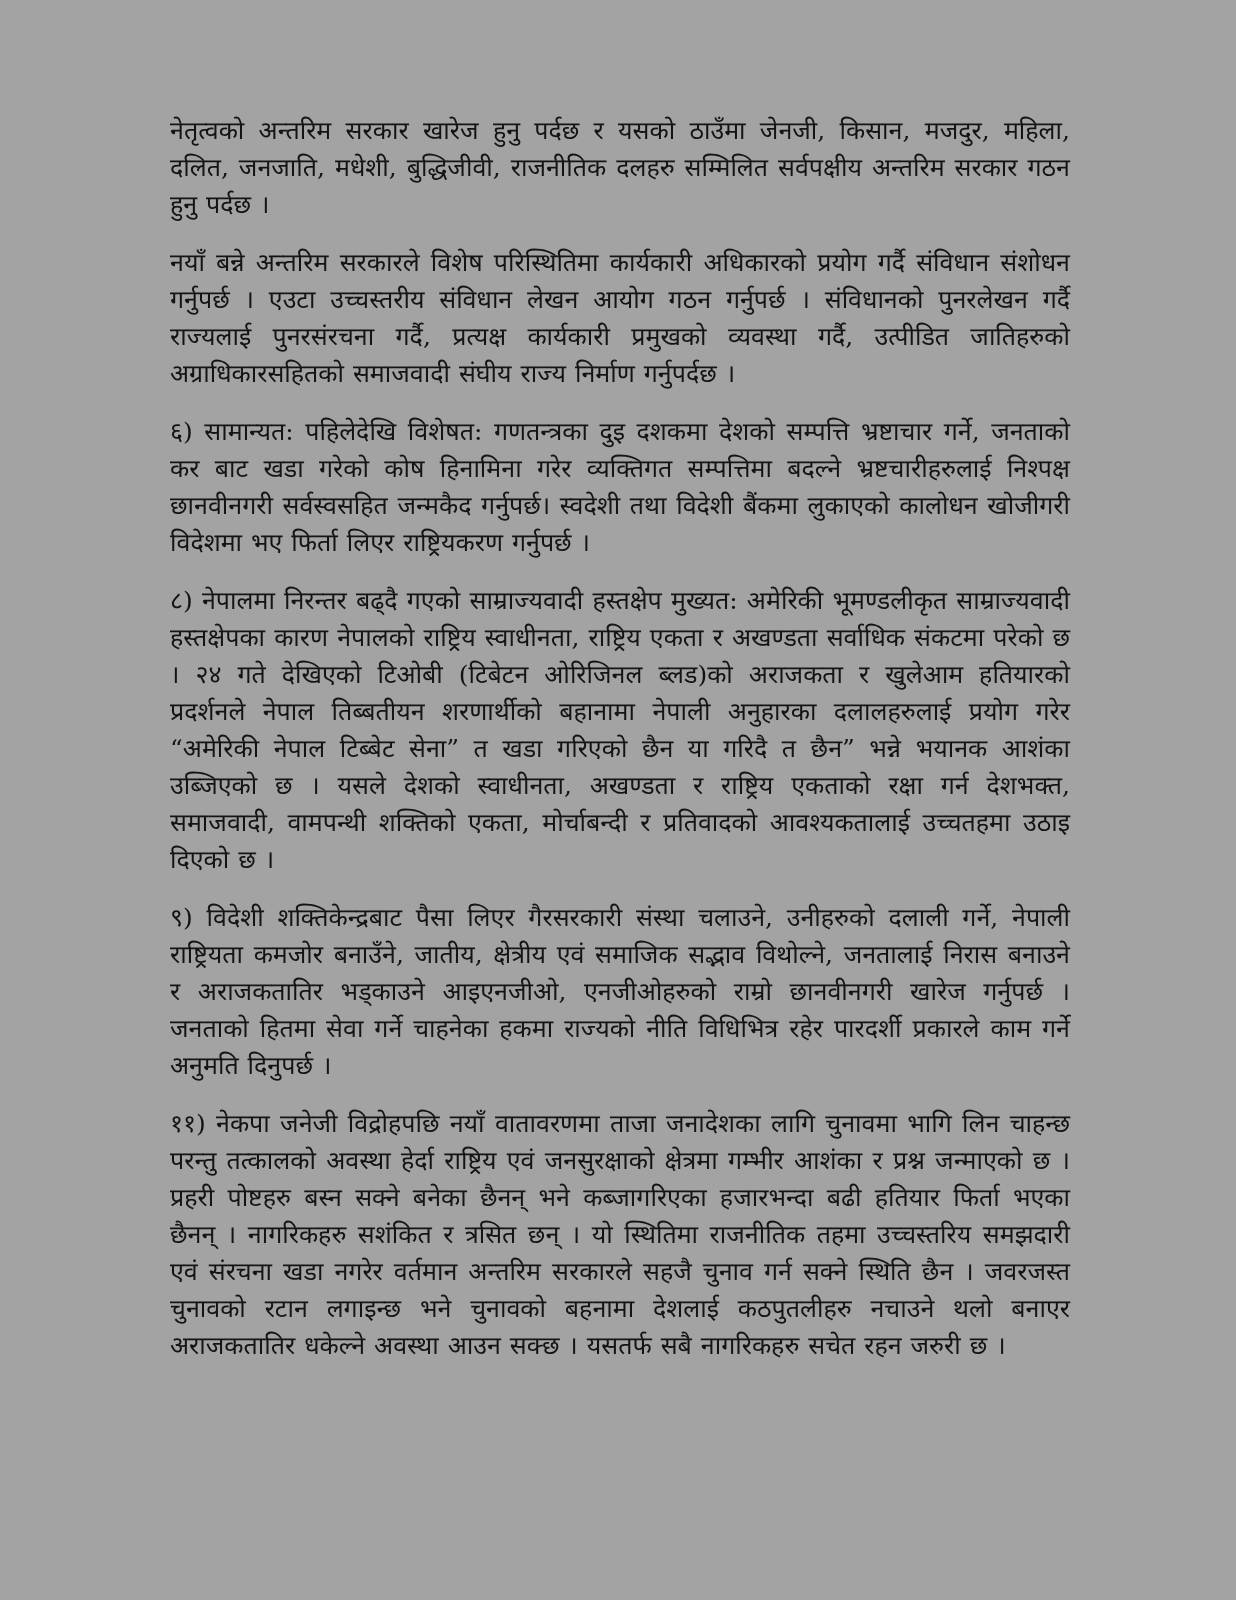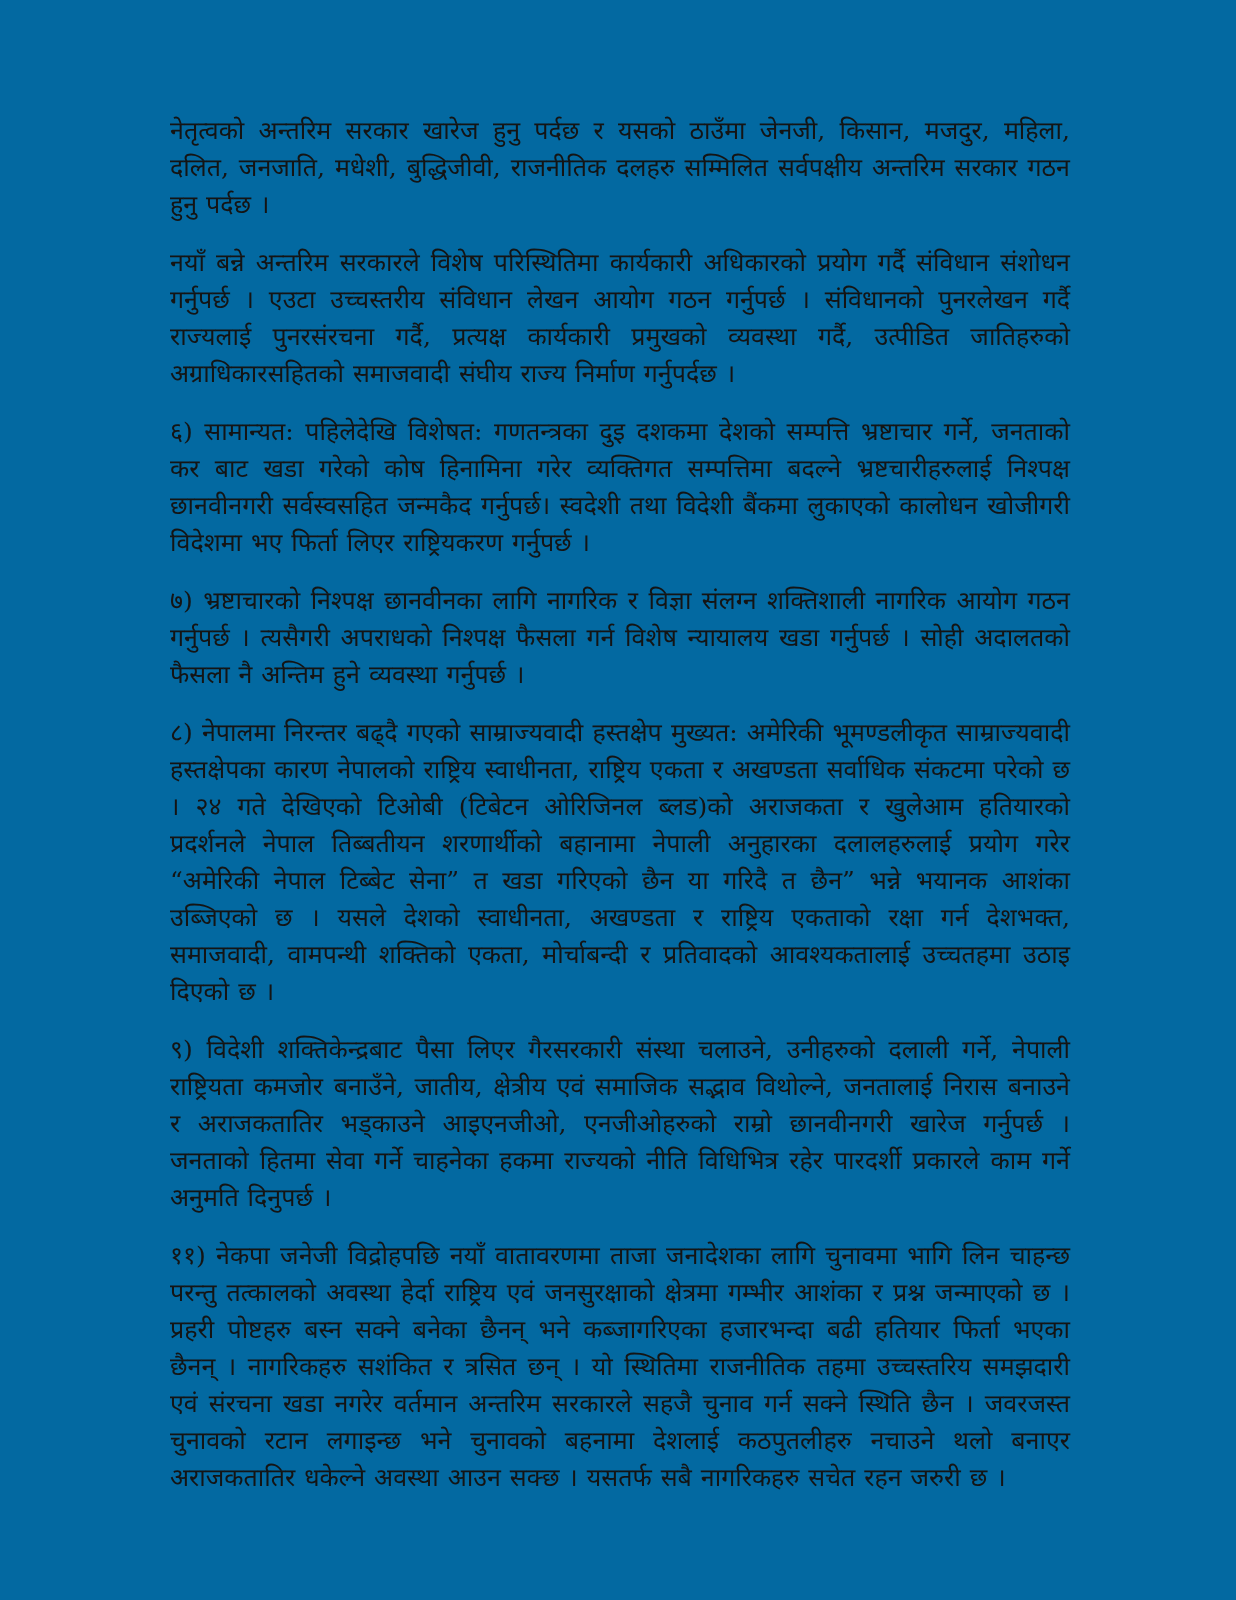--- a/index.html
+++ b/index.html
@@ -10,21 +10,21 @@
     width: 1236px;
     height: 1600px;
     background: #ffffff;
     overflow: hidden;
   }
   .page {
     box-sizing: border-box;
     width: 1236px;
     height: 1600px;
     padding: 112px 166px 40px 170px;
-    background: #0369a1;
+    background: #a3a3a3;
     font-family: "DejaVu Serif", "Liberation Serif", serif;
     color: #141414;
   }
   .para {
     margin: 0 0 21px 0;
     font-size: 25px;
     line-height: 37px;
     text-align: justify;
     text-justify: inter-word;
     word-spacing: 1px;
@@ -34,17 +34,16 @@
     margin-bottom: 0;
   }
 </style>
 </head>
 <body>
 
 <div class="page">
   <p class="para">नेतृत्वको अन्तरिम सरकार खारेज हुनु पर्दछ र यसको ठाउँमा जेनजी, किसान, मजदुर, महिला, दलित, जनजाति, मधेशी, बुद्धिजीवी, राजनीतिक दलहरु सम्मिलित सर्वपक्षीय अन्तरिम सरकार गठन हुनु पर्दछ ।</p>
   <p class="para">नयाँ बन्ने अन्तरिम सरकारले विशेष परिस्थितिमा कार्यकारी अधिकारको प्रयोग गर्दै संविधान संशोधन गर्नुपर्छ । एउटा उच्चस्तरीय संविधान लेखन आयोग गठन गर्नुपर्छ । संविधानको पुनरलेखन गर्दै राज्यलाई पुनरसंरचना गर्दै, प्रत्यक्ष कार्यकारी प्रमुखको व्यवस्था गर्दै, उत्पीडित जातिहरुको अग्राधिकारसहितको समाजवादी संघीय राज्य निर्माण गर्नुपर्दछ ।</p>
   <p class="para">६) सामान्यत: पहिलेदेखि विशेषत: गणतन्त्रका दुइ दशकमा देशको सम्पत्ति भ्रष्टाचार गर्ने, जनताको कर बाट खडा गरेको कोष हिनामिना गरेर व्यक्तिगत सम्पत्तिमा बदल्ने भ्रष्टचारीहरुलाई निश्पक्ष छानवीनगरी सर्वस्वसहित जन्मकैद गर्नुपर्छ। स्वदेशी तथा विदेशी बैंकमा लुकाएको कालोधन  खोजीगरी विदेशमा भए फिर्ता लिएर राष्ट्रियकरण गर्नुपर्छ ।</p>
-  <p class="para">७) भ्रष्टाचारको निश्पक्ष छानवीनका लागि नागरिक र विज्ञा संलग्न शक्तिशाली नागरिक आयोग गठन गर्नुपर्छ । त्यसैगरी अपराधको निश्पक्ष फैसला गर्न विशेष न्यायालय खडा गर्नुपर्छ । सोही अदालतको फैसला नै अन्तिम हुने व्यवस्था गर्नुपर्छ ।</p>
   <p class="para">८) नेपालमा निरन्तर बढ्दै गएको साम्राज्यवादी हस्तक्षेप मुख्यत: अमेरिकी भूमण्डलीकृत साम्राज्यवादी हस्तक्षेपका कारण नेपालको राष्ट्रिय स्वाधीनता, राष्ट्रिय एकता र अखण्डता सर्वाधिक संकटमा परेको छ । २४ गते देखिएको टिओबी (टिबेटन ओरिजिनल ब्लड)को अराजकता र खुलेआम हतियारको प्रदर्शनले नेपाल तिब्बतीयन शरणार्थीको बहानामा नेपाली अनुहारका दलालहरुलाई प्रयोग गरेर “अमेरिकी नेपाल टिब्बेट सेना” त खडा गरिएको छैन या गरिदै त छैन” भन्ने भयानक आशंका उब्जिएको छ । यसले देशको स्वाधीनता, अखण्डता र राष्ट्रिय एकताको रक्षा गर्न देशभक्त, समाजवादी, वामपन्थी शक्तिको एकता, मोर्चाबन्दी र प्रतिवादको आवश्यकतालाई उच्चतहमा उठाइ दिएको छ ।</p>
   <p class="para">९) विदेशी शक्तिकेन्द्रबाट पैसा लिएर गैरसरकारी संस्था चलाउने, उनीहरुको दलाली गर्ने, नेपाली राष्ट्रियता कमजोर बनाउँने, जातीय, क्षेत्रीय एवं समाजिक सद्भाव विथोल्ने, जनतालाई निरास बनाउने र अराजकतातिर भड्काउने आइएनजीओ, एनजीओहरुको राम्रो छानवीनगरी खारेज गर्नुपर्छ । जनताको हितमा सेवा गर्ने चाहनेका हकमा राज्यको नीति विधिभित्र रहेर पारदर्शी प्रकारले काम गर्ने अनुमति दिनुपर्छ ।</p>
   <p class="para">११) नेकपा जनेजी विद्रोहपछि नयाँ वातावरणमा ताजा जनादेशका लागि चुनावमा भागि लिन चाहन्छ परन्तु तत्कालको अवस्था हेर्दा राष्ट्रिय एवं जनसुरक्षाको क्षेत्रमा गम्भीर आशंका र प्रश्न जन्माएको छ । प्रहरी पोष्टहरु बस्न सक्ने बनेका छैनन् भने कब्जागरिएका हजारभन्दा बढी हतियार फिर्ता भएका छैनन् । नागरिकहरु सशंकित र त्रसित छन् । यो स्थितिमा राजनीतिक तहमा उच्चस्तरिय समझदारी एवं संरचना खडा नगरेर वर्तमान अन्तरिम सरकारले सहजै चुनाव गर्न सक्ने स्थिति छैन । जवरजस्त चुनावको रटान लगाइन्छ भने चुनावको बहनामा देशलाई कठपुतलीहरु नचाउने थलो बनाएर अराजकतातिर धकेल्ने अवस्था आउन सक्छ । यसतर्फ सबै नागरिकहरु सचेत रहन जरुरी छ ।</p>
 </div>
 
 </body></html>

